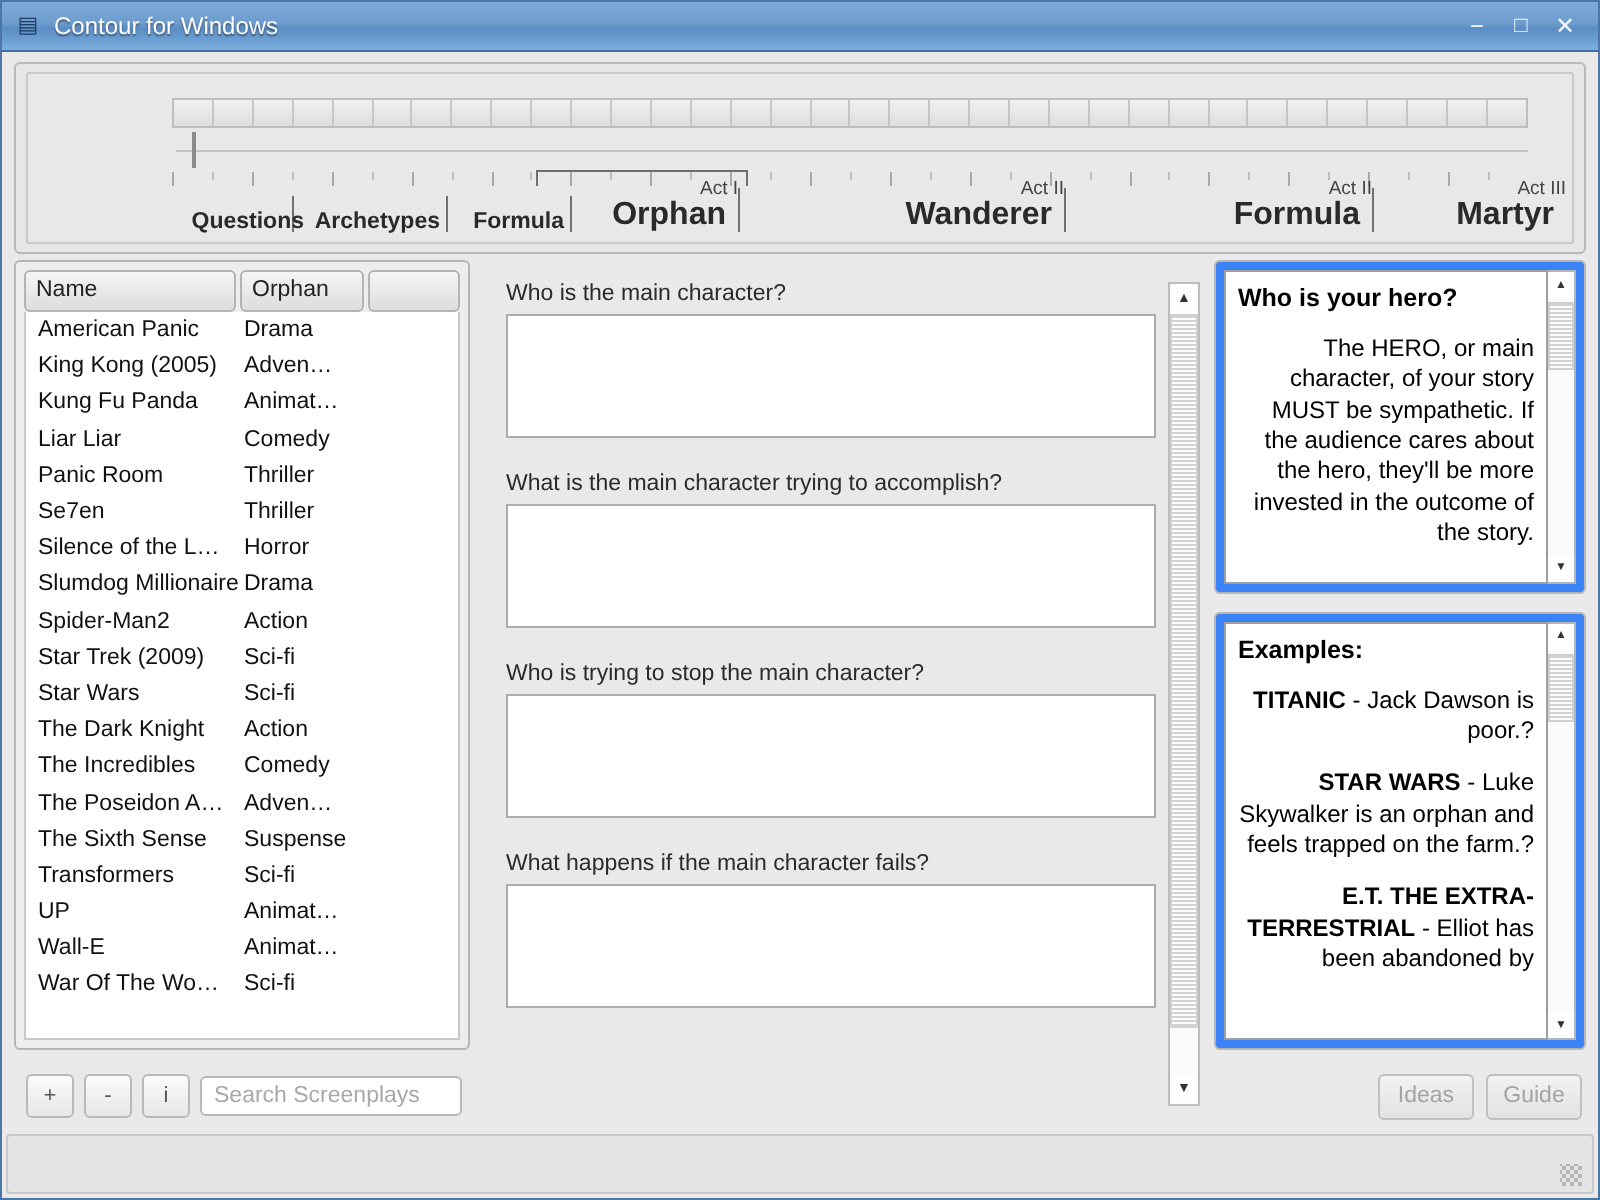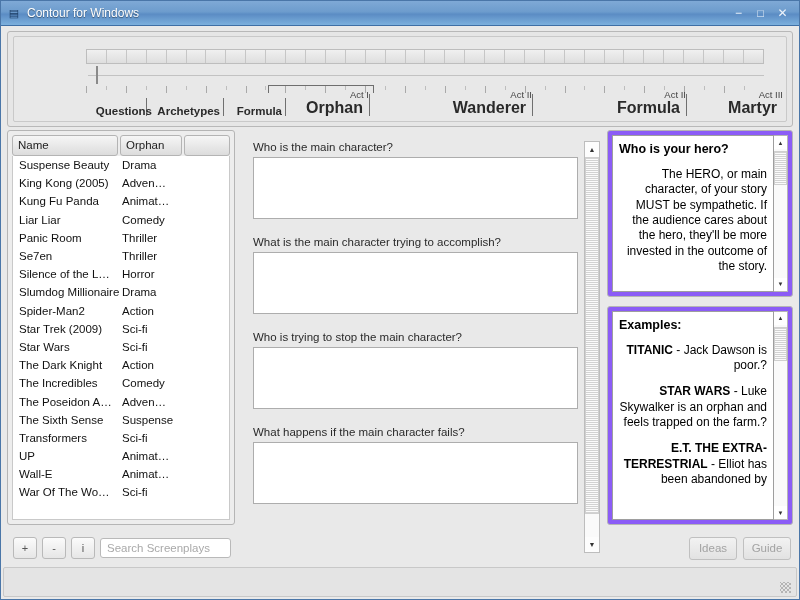--- a/index.html
+++ b/index.html
@@ -188,21 +188,21 @@
     position:absolute;left:0;right:0;
     background:repeating-linear-gradient(to bottom,#d2d2d2 0 1px,#fbfbfb 1px 2px);
     border:1px solid #cfcfcf;box-sizing:border-box;
   }
   .sb-thumb.center{top:0;height:94%;}
   
   .col-right{
     width:186px;flex:0 0 186px;display:flex;flex-direction:column;min-height:0;
   }
   .info-panel{
-    border:1px solid #b5b5b5;border-radius:3px;background:#8b5cf6;
+    border:1px solid #b5b5b5;border-radius:3px;background:#3b82f6;
     padding:4px;box-sizing:border-box;display:flex;
   }
   .info-panel.hero{flex:0 0 152px;margin-top:1px;}
   .info-panel.ex{flex:1 1 auto;margin-top:9px;min-height:0;}
   .info-body{
     flex:1 1 auto;background:#fff;border:1px solid #9e9e9e;
     padding:5px 6px;box-sizing:border-box;overflow:hidden;
     font-size:12px;color:#000;line-height:1.28;min-width:0;
   }
   .info-body b{font-weight:bold;}
@@ -378,21 +378,21 @@
 
     <div class="col-left">
       <div class="list-panel">
         <div class="list-head">
           <div class="lh c1">Name</div>
           <div class="lh c2">Orphan</div>
           <div class="lh c3"></div>
         </div>
         <div class="list-body" id="list-rows">
             <div class="row">
-              <span class="n">Suspense Beauty</span>
+              <span class="n">American Panic</span>
               <span class="g">Drama</span>
             </div>
             <div class="row">
               <span class="n">King Kong (2005)</span>
               <span class="g">Adven…</span>
             </div>
             <div class="row">
               <span class="n">Kung Fu Panda</span>
               <span class="g">Animat…</span>
             </div>

